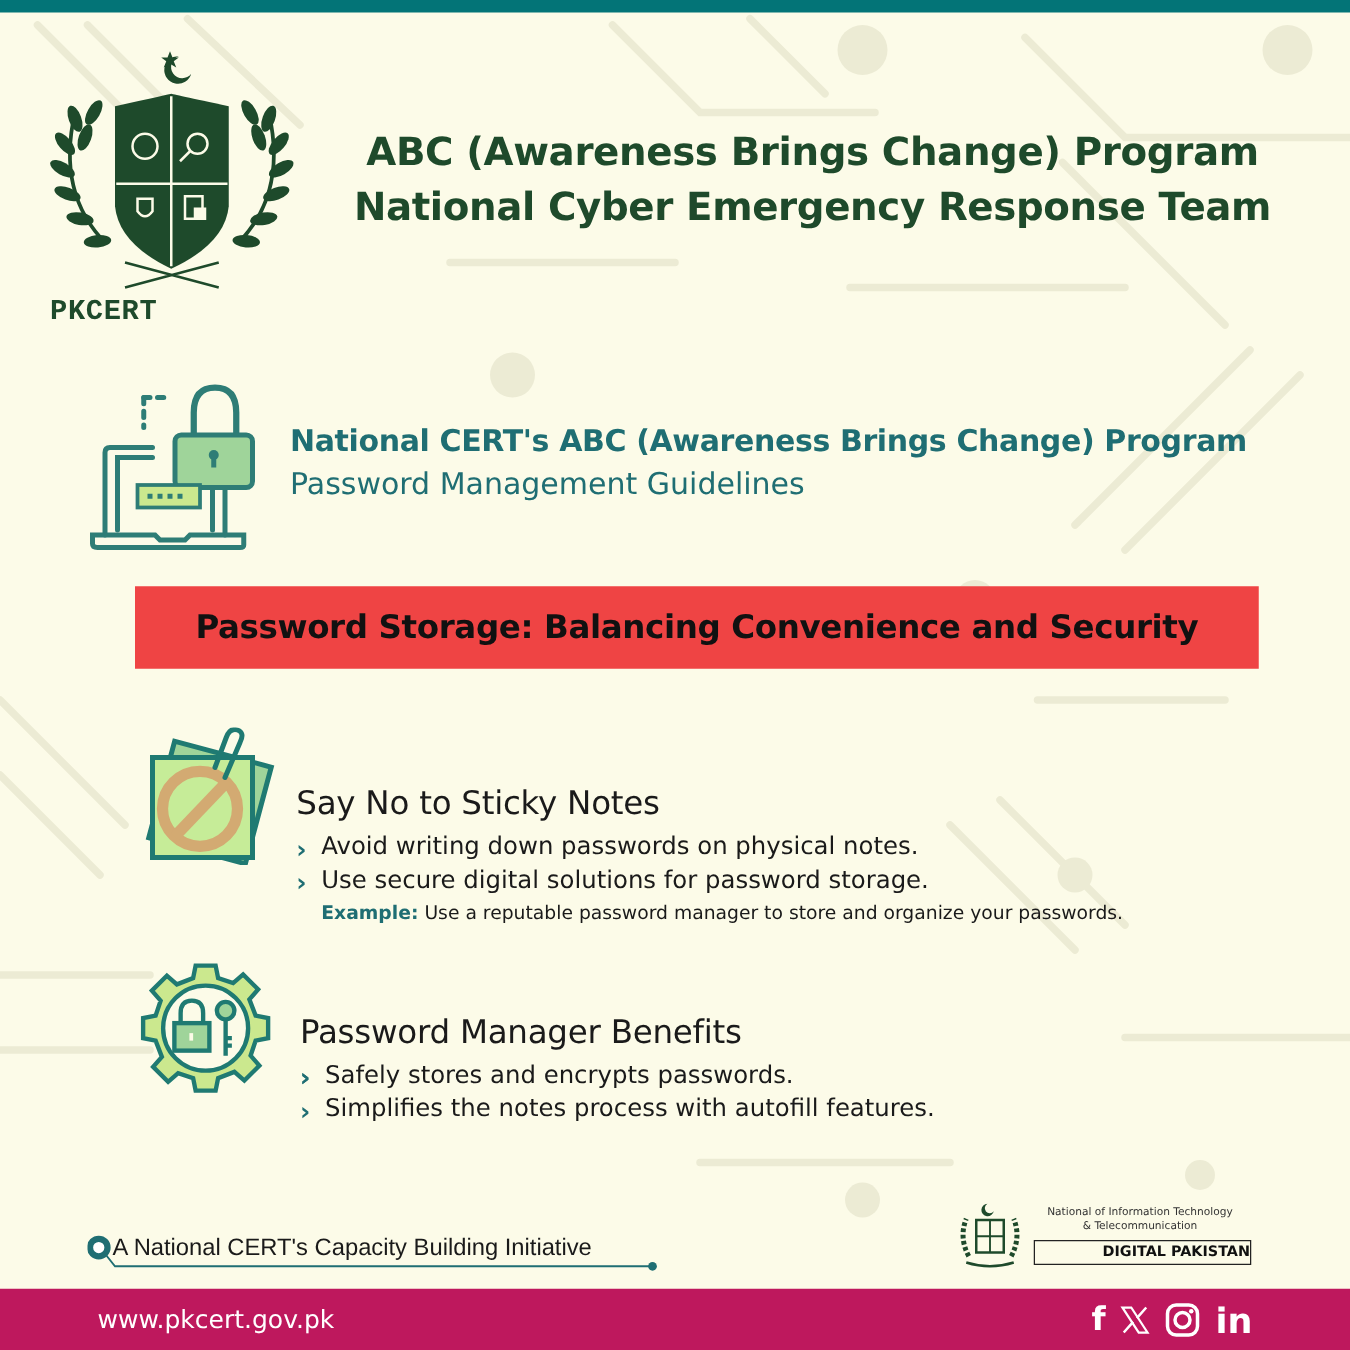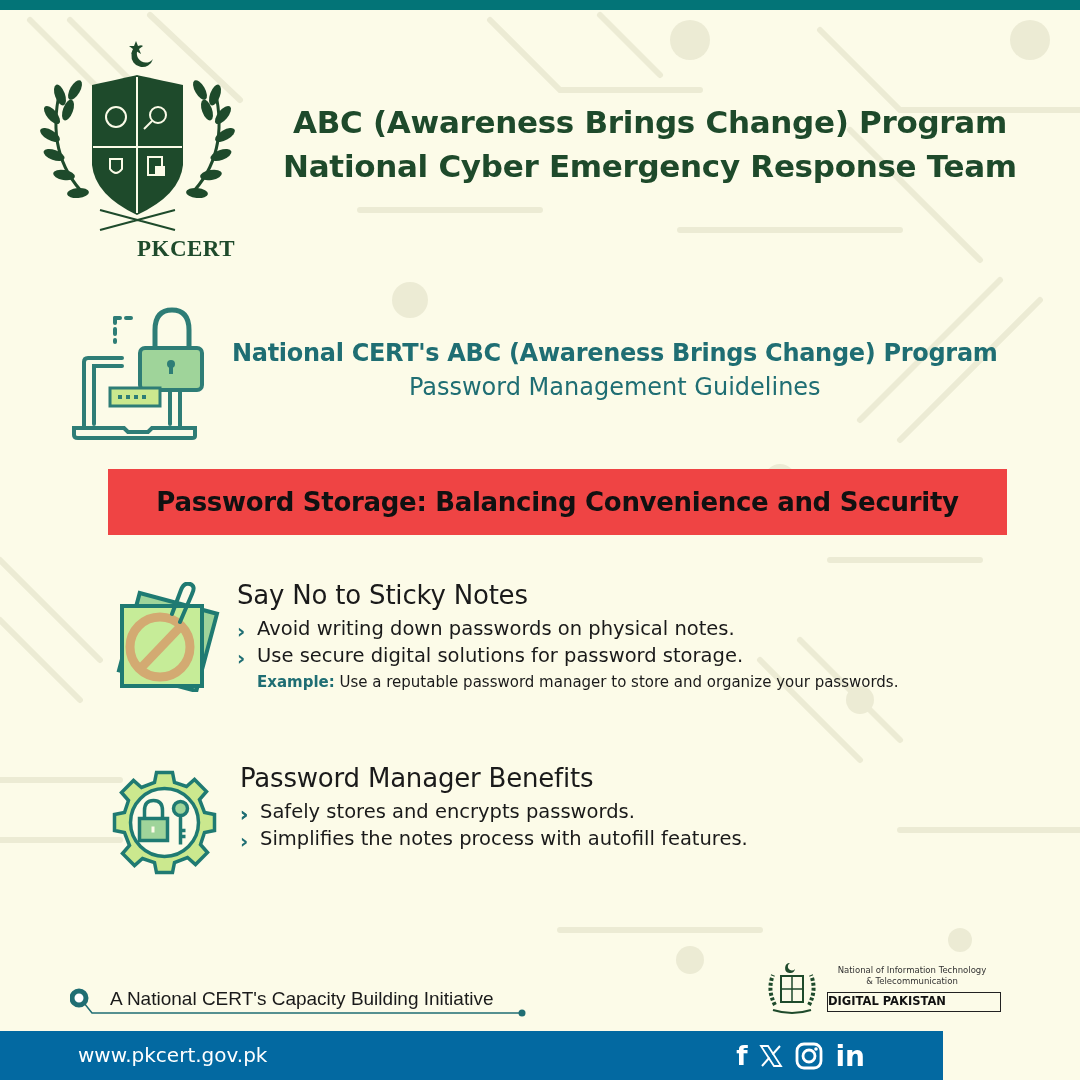--- a/index.html
+++ b/index.html
@@ -7,59 +7,59 @@
   body {
     background: #fcfbe8;
     font-family: "DejaVu Sans", sans-serif;
     position: relative;
     color: #1a1a1a;
   }
   .top-bar { position: absolute; left: 0; top: 0; width: 1080px; height: 10px; background: #037477; }
   .bg-circuit { position: absolute; left: 0; top: 0; width: 1080px; height: 1080px; pointer-events: none; }
 
   .logo { position: absolute; left: 40px; top: 35px; width: 195px; height: 235px; }
-  .logo-text { position: absolute; left: 40px; top: 236px; width: 195px; text-align: right;
-    font-family: Liberation Serif, serif; font-weight: bold; font-size: 23px; color: #1e4a2b; letter-spacing: 0.5px; }
+  .logo-text { position: absolute; left: 40px; top: 236px; width: 195px; text-align: left;
+    font-family: Liberation Mono, monospace; font-weight: bold; font-size: 23px; color: #1e4a2b; letter-spacing: 0.5px; }
 
   .header-title { position: absolute; left: 250px; top: 100px; width: 800px; text-align: center;
     font-family: "DejaVu Sans", sans-serif; font-weight: bold; color: #1e4a2b; font-size: 31px; line-height: 44px; letter-spacing: -0.3px; }
 
   .lock-icon { position: absolute; left: 70px; top: 300px; width: 135px; height: 140px; }
   .sub-title { position: absolute; left: 232px; top: 336px; font-size: 24px; color: #1f6e73; line-height: 34px; }
   .sub-title .l1 { font-weight: bold; letter-spacing: -0.3px; }
-  .sub-title .l2 { font-weight: normal; text-align: center; }
+  .sub-title .l2 { font-weight: normal; }
 
   .banner { position: absolute; left: 108px; top: 469px; width: 899px; height: 66px; background: #ef4444;
     display: flex; align-items: center; justify-content: center; }
   .banner span { font-weight: bold; font-size: 26px; color: #111; letter-spacing: -0.3px; }
 
-  .section { position: absolute; }
+  .section { position: absolute; margin-top: 48px; }
   .section h2 { font-weight: normal; font-size: 26px; color: #1a1a1a; margin-bottom: 6px; letter-spacing: -0.2px; }
   .section ul { list-style: none; }
   .section li { font-size: 19.5px; line-height: 26.5px; position: relative; padding-left: 20px; color: #1a1a1a; }
   .section li .chev { position: absolute; left: 0; top: 2px; color: #1f6e73; font-weight: bold; font-size: 20px; }
   .section .example { padding-left: 20px; font-size: 15px; line-height: 26.5px; color: #1a1a1a; }
   .section .example b { color: #1f6e73; }
 
   .s1 { left: 237px; top: 580px; width: 740px; }
   .s2 { left: 240px; top: 763px; width: 760px; }
 
   .note-icon { position: absolute; left: 110px; top: 582px; width: 110px; height: 110px; }
   .gear-icon { position: absolute; left: 112px; top: 770px; width: 105px; height: 105px; }
 
   .initiative { position: absolute; left: 70px; top: 986px; width: 460px; height: 34px; }
-  .initiative .txt { position: absolute; left: 40px; top: 2px; font-family: "Liberation Sans", sans-serif; font-size: 19px; color: #1a1a1a; }
+  .initiative .txt { position: absolute; left: 20px; top: 2px; font-family: "Liberation Sans", sans-serif; font-size: 19px; color: #1a1a1a; }
 
   .ministry { position: absolute; left: 765px; top: 960px; width: 240px; height: 60px; }
   .ministry .emblem { position: absolute; left: 0; top: 0; width: 54px; height: 58px; }
   .ministry .m-text { position: absolute; left: 62px; top: 5px; width: 170px; text-align: center; font-size: 8.5px; line-height: 11px; color: #333; }
   .ministry .dp { position: absolute; left: 62px; top: 32px; width: 174px; height: 20px; border: 1.5px solid #222;
-    text-align: left; font-weight: bold; font-size: 11.5px; line-height: 17px; color: #111; background: #fcfbe8; }
-
-  .footer { position: absolute; left: 0; top: 1031px; width: 943px; height: 49px; background: #0369a1; }
+    text-align: right; font-weight: bold; font-size: 11.5px; line-height: 17px; color: #111; background: #fcfbe8; }
+
+  .footer { position: absolute; left: 0; top: 1031px; width: 1080px; height: 49px; background: #be185d; }
   .footer .url { position: absolute; left: 78px; top: 12px; color: #fff; font-size: 20px; font-family: "DejaVu Sans", sans-serif; }
   .social { position: absolute; right: 78px; top: 10px; display: flex; gap: 12px; align-items: center; height: 30px; }
   .social span { color: #fff; }
 </style>
 </head>
 <body>
 
 <div class="top-bar"></div>
 
 <svg class="bg-circuit" viewBox="0 0 1080 1080">

